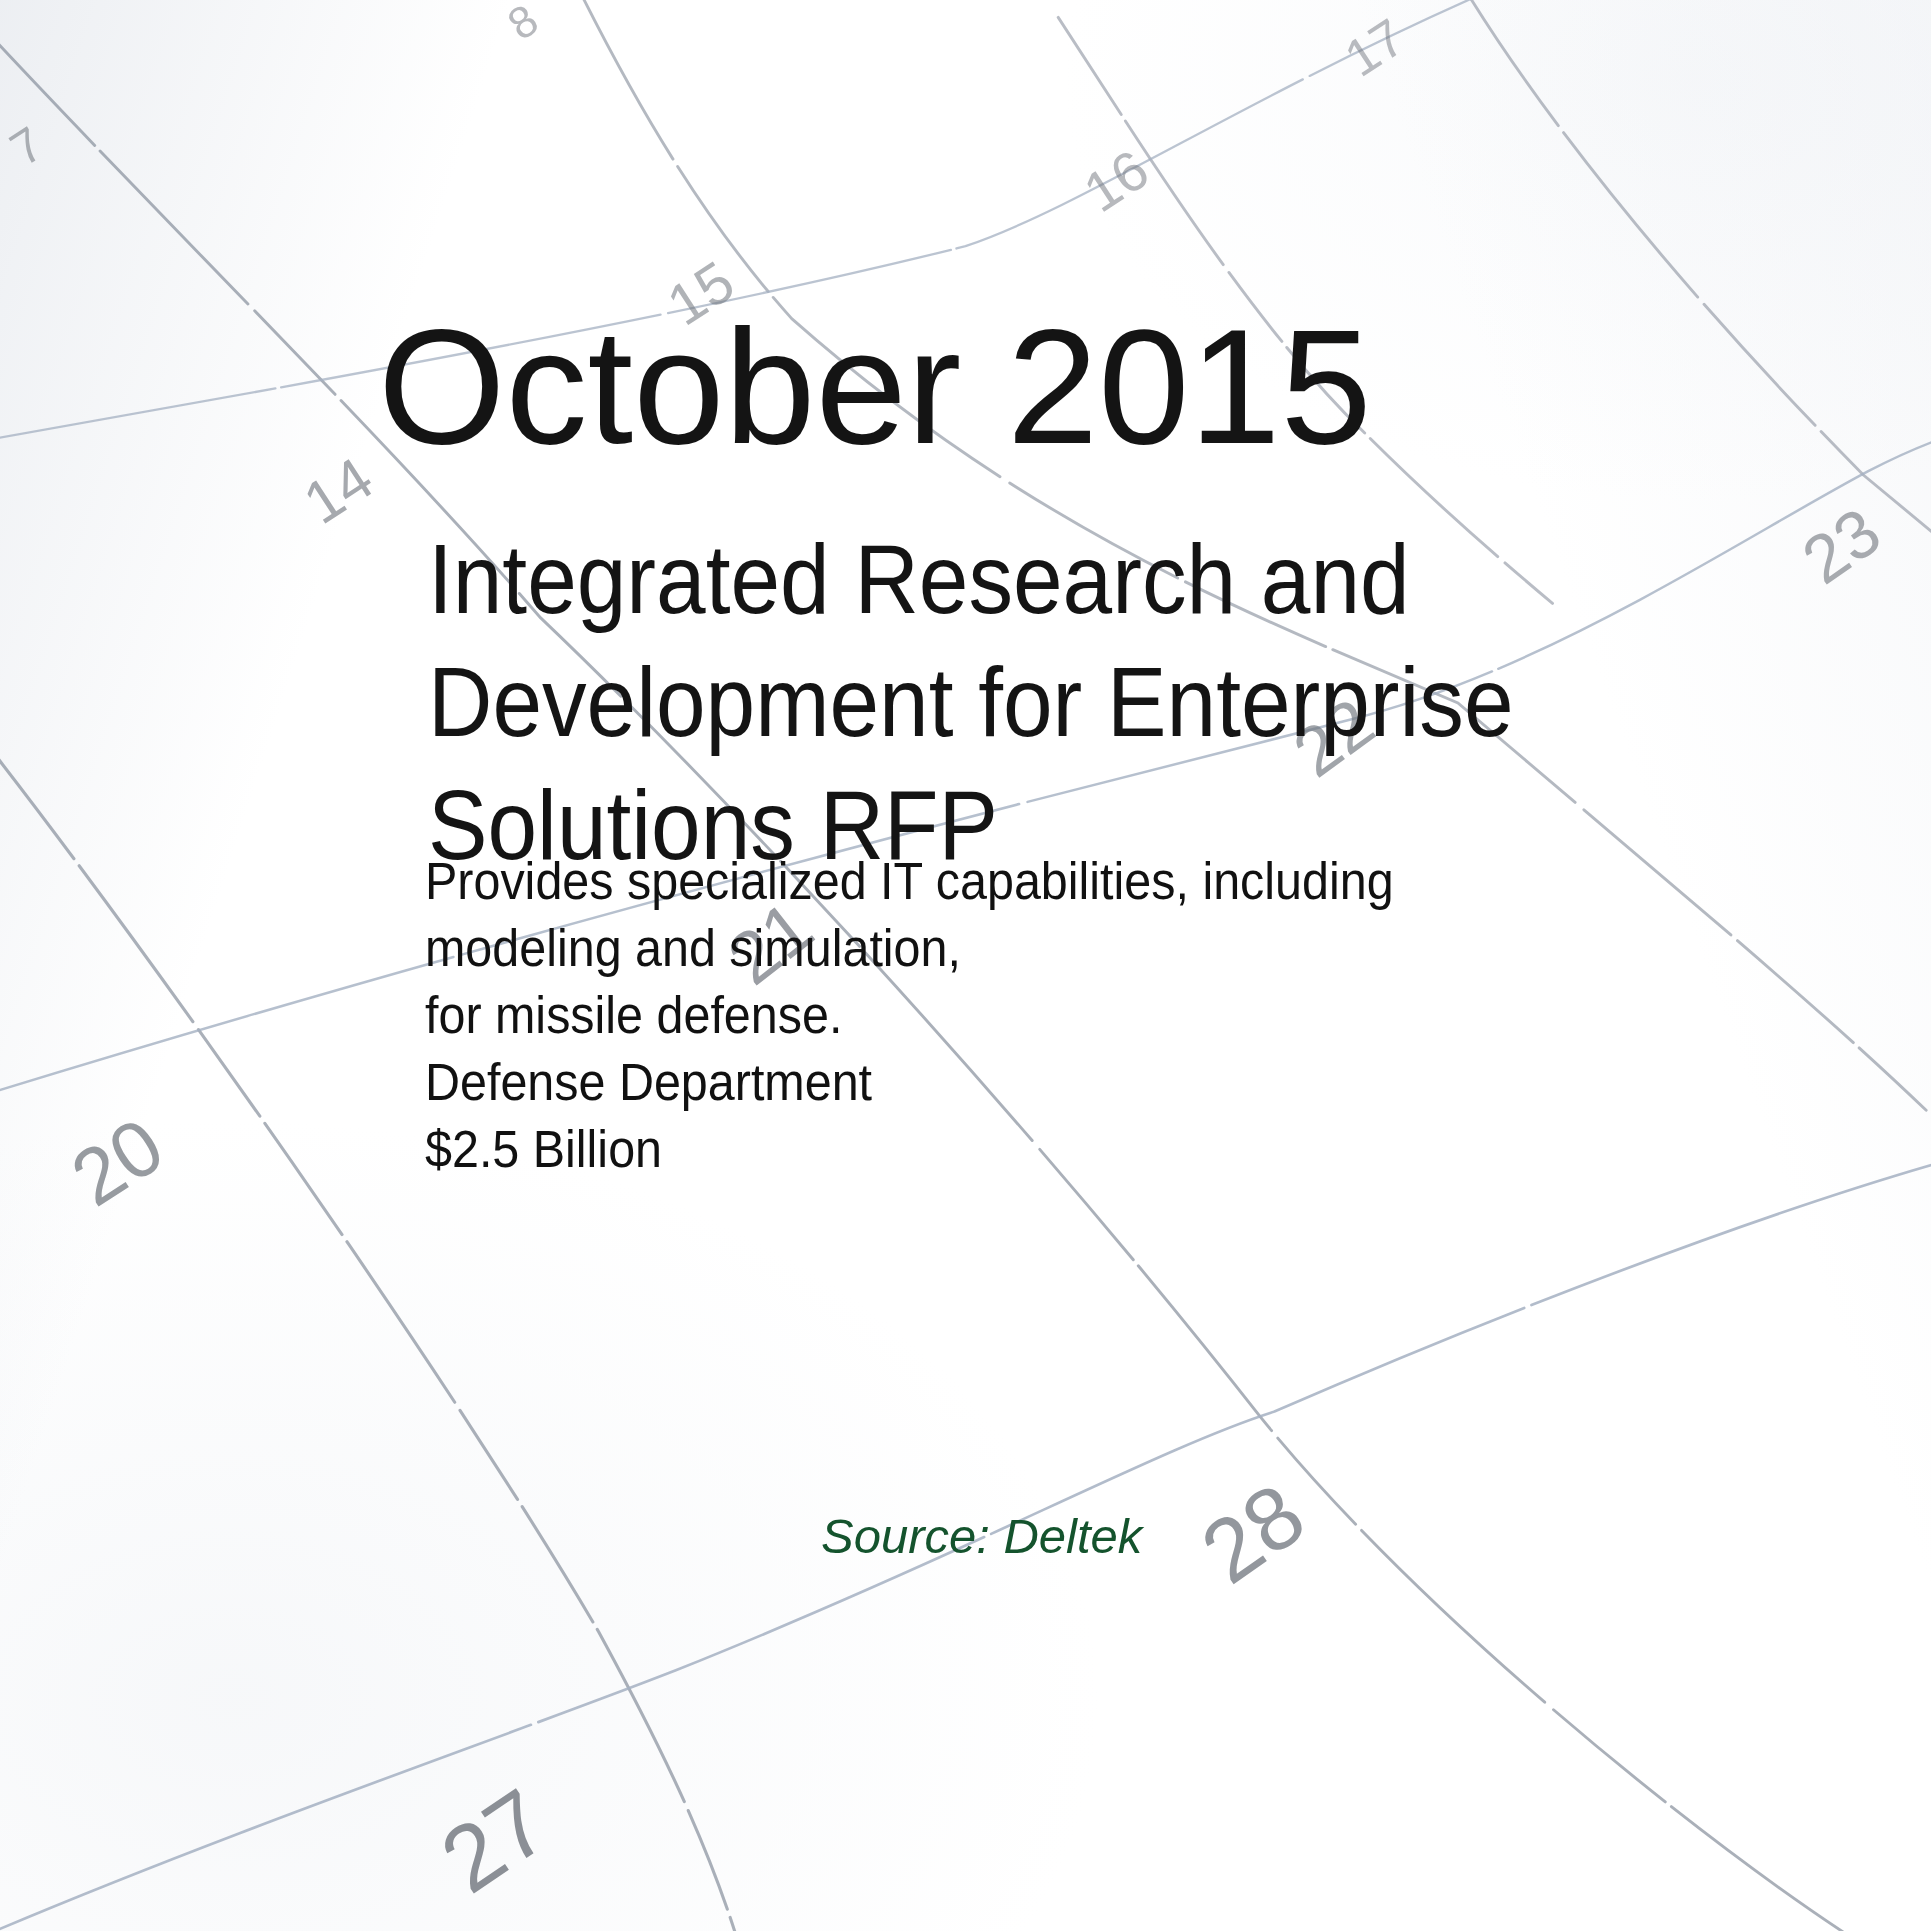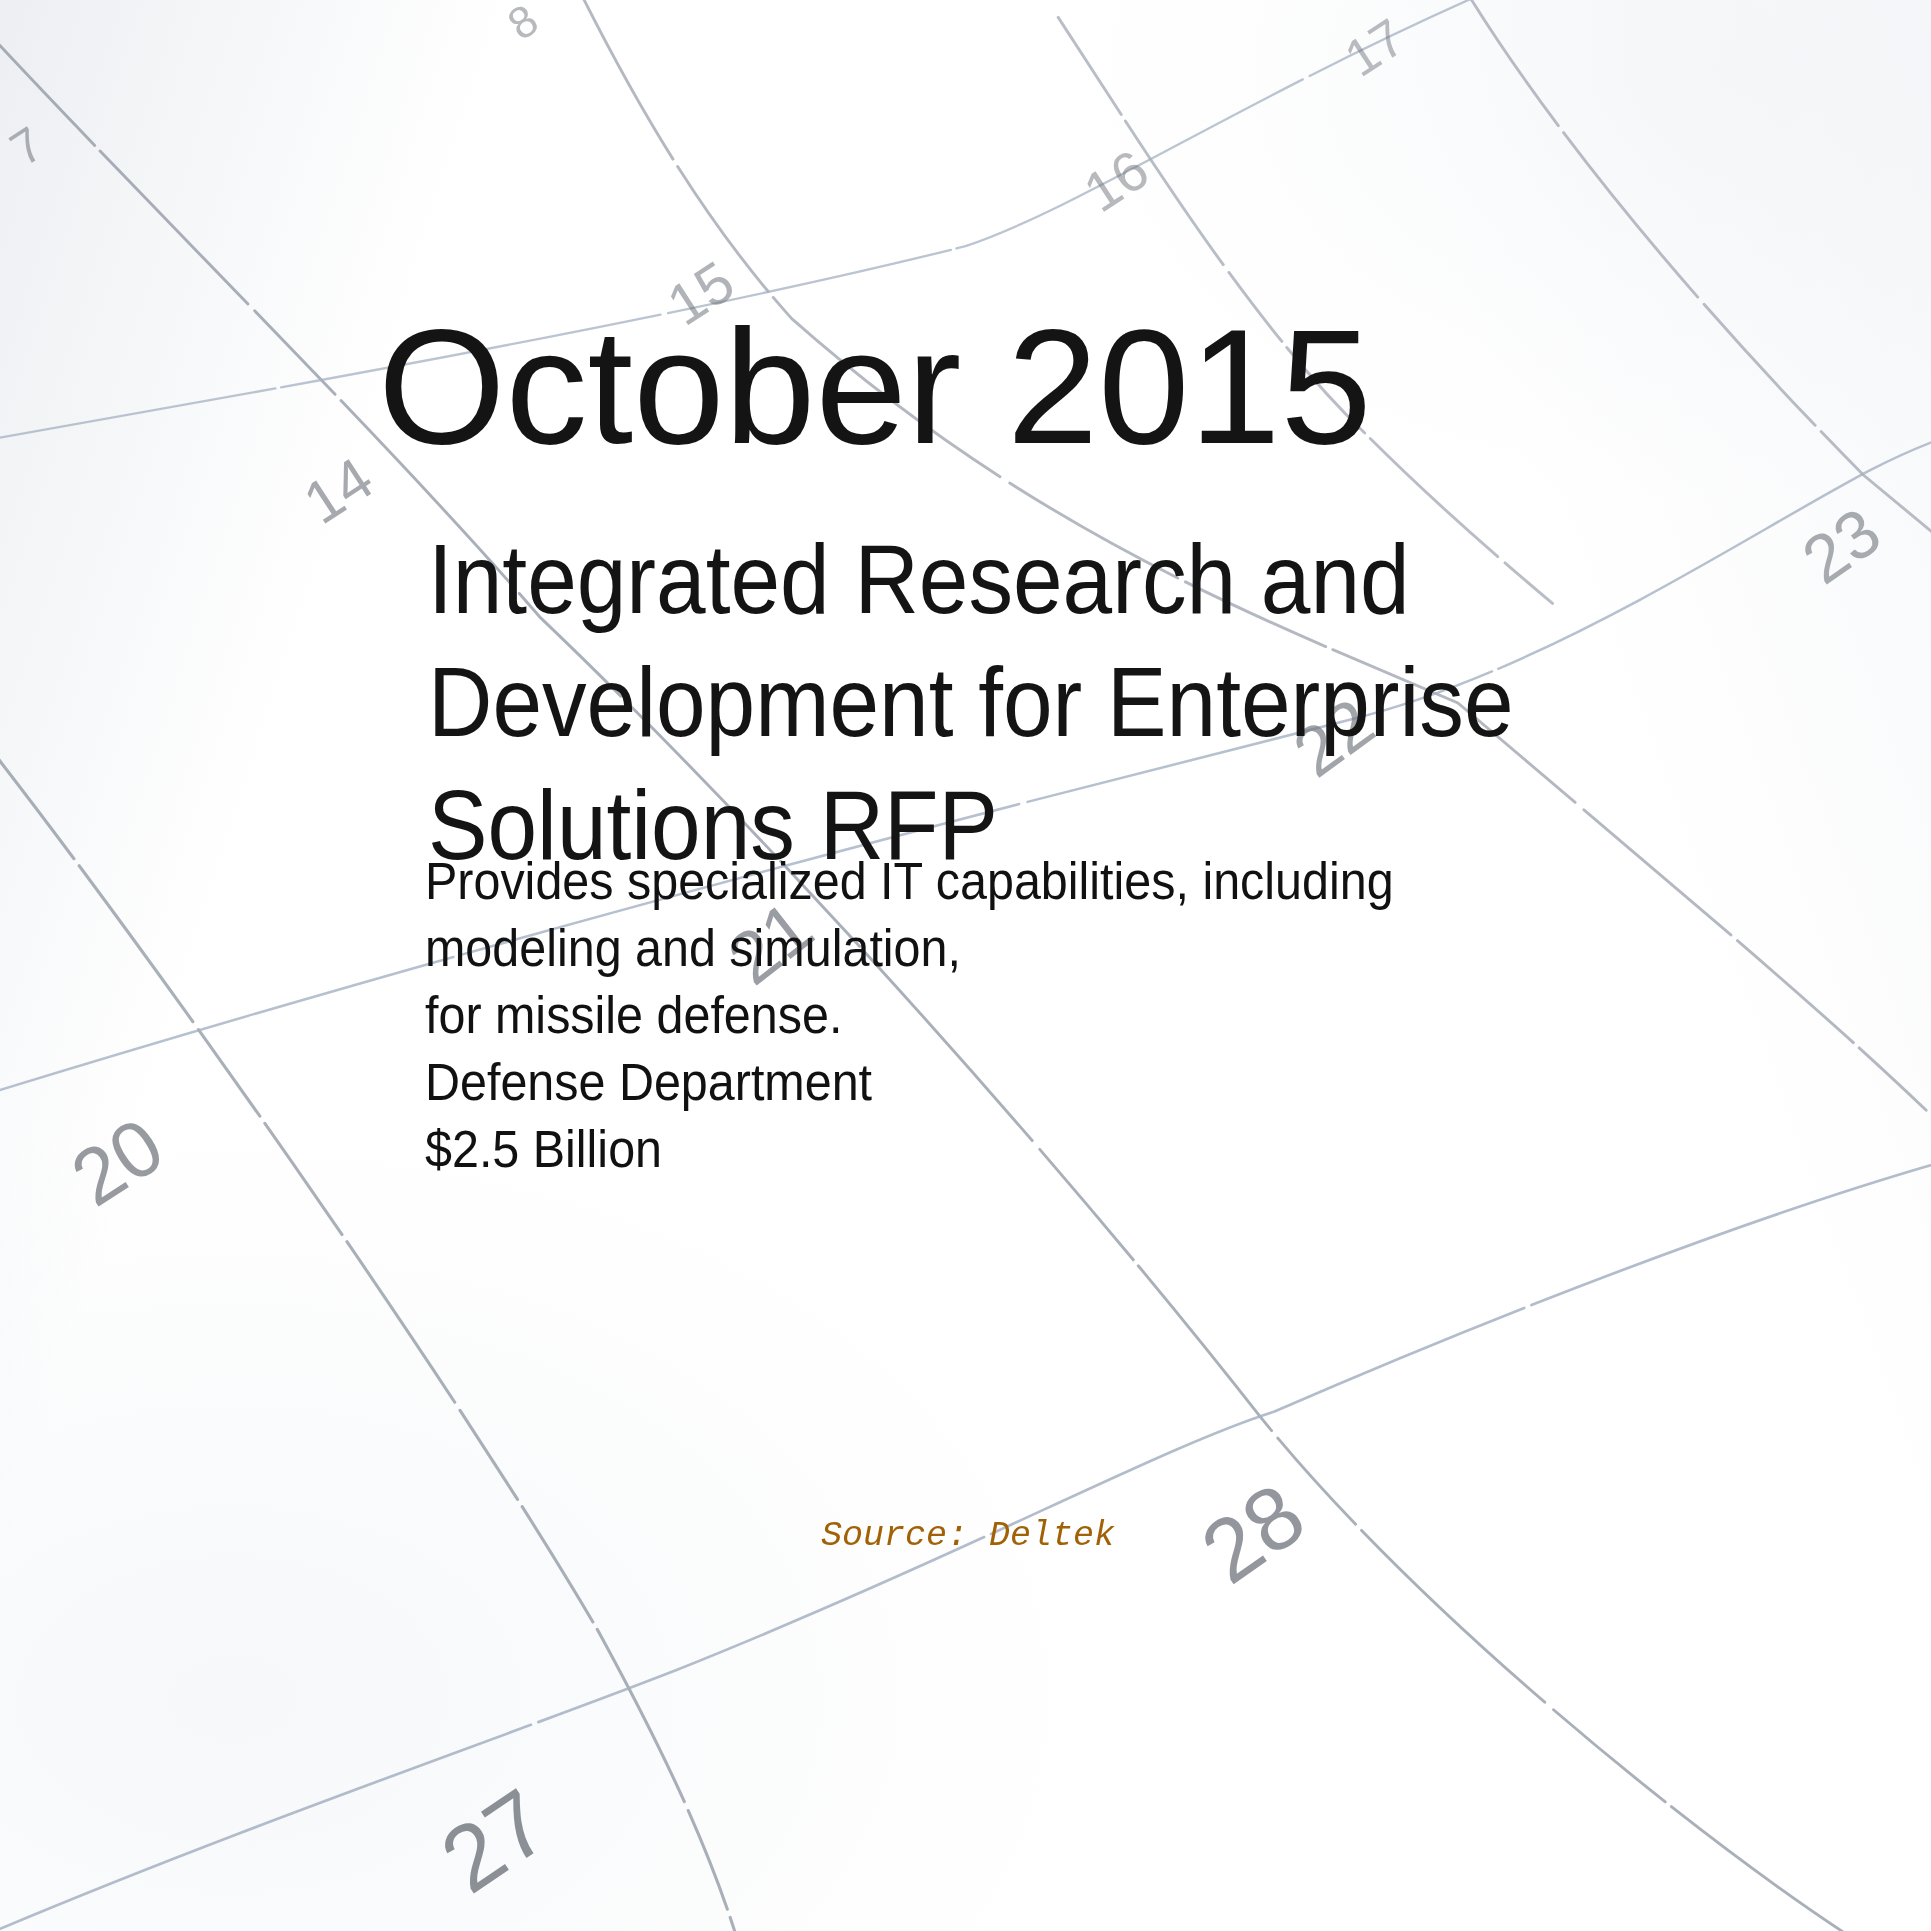--- a/index.html
+++ b/index.html
@@ -20,21 +20,21 @@
   .grid-svg text{
     font-family:"Liberation Sans","DejaVu Sans",sans-serif;
     fill:#6f747c;
   }
   .overlay{position:absolute;color:#141414;}
   .title{left:378px;top:305px;font-size:164px;line-height:164px;white-space:nowrap;}
   .subtitle{left:428px;top:518px;font-size:98px;line-height:123px;white-space:nowrap;
     transform:scaleX(0.91);transform-origin:0 0;}
   .body-text{left:425px;top:848px;font-size:51px;line-height:67px;white-space:nowrap;
     transform:scaleX(0.95);transform-origin:0 0;color:#111;}
-  .source{left:821px;top:1512px;font-size:35px;line-height:49px;font-style:italic;white-space:nowrap;color:#a16207;font-family:Liberation Mono, monospace;}
+  .source{left:821px;top:1512px;font-size:49px;line-height:49px;font-style:italic;white-space:nowrap;color:#14532d;}
 </style>
 </head>
 <body>
 
 <div class="stage">
 
   <div class="wash"></div>
 
   <svg class="grid-svg" viewBox="0 0 2000 2000" preserveAspectRatio="none">
 

